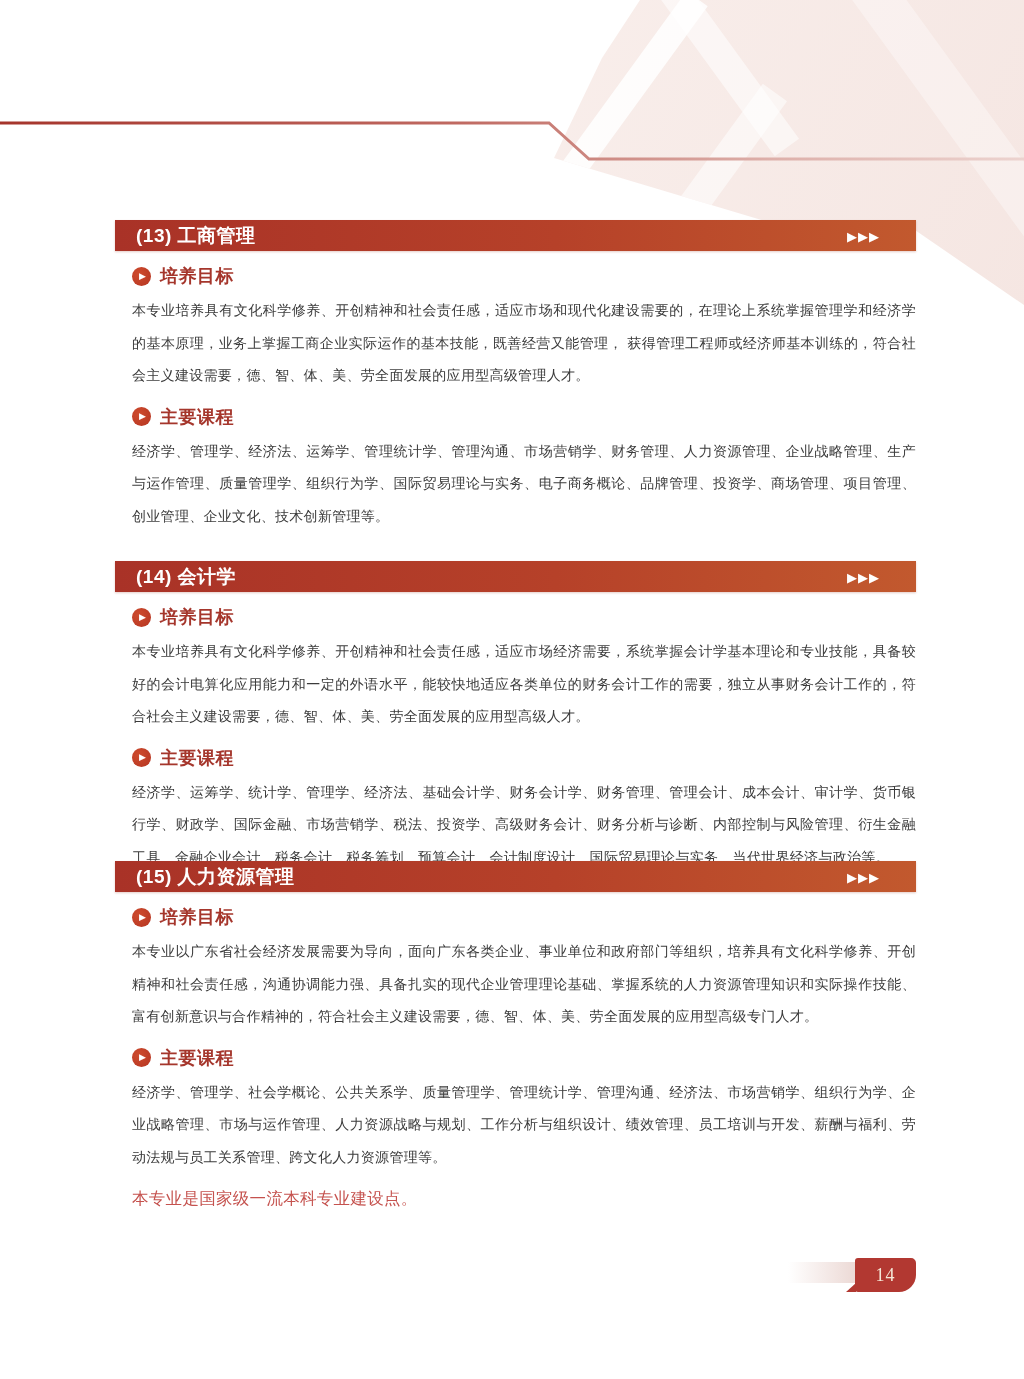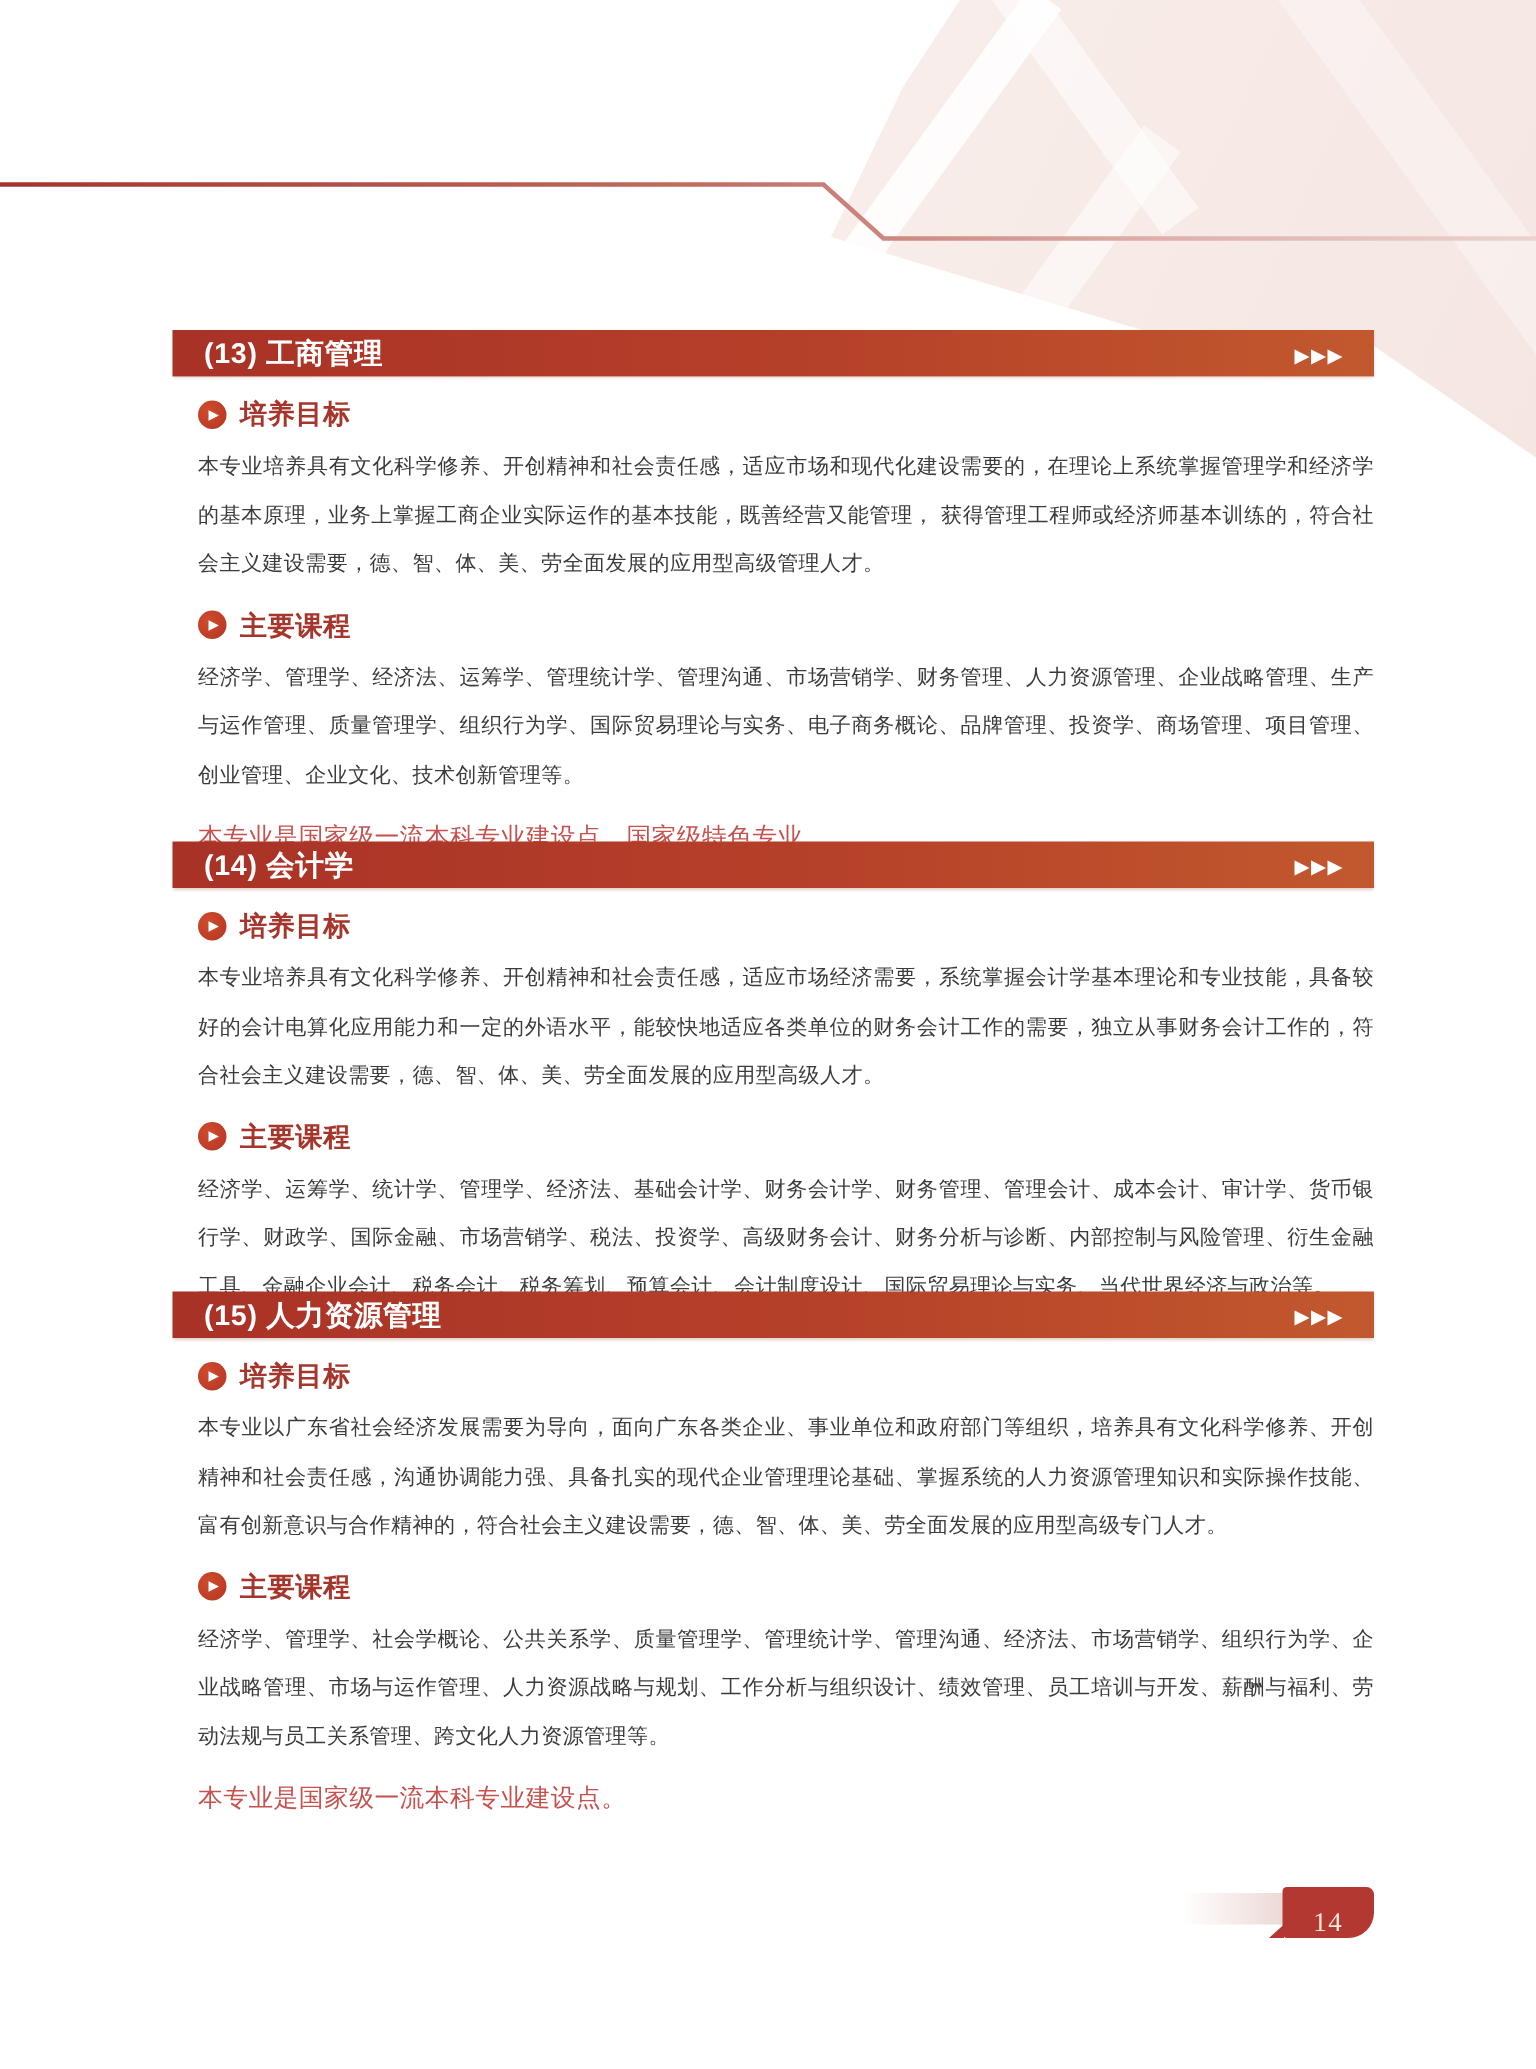--- a/index.html
+++ b/index.html
@@ -59,21 +59,21 @@
   .spec-2 { top: 561px; }
   .spec-3 { top: 861px; }
 
   .section-bar {
     height: 31px;
     border-radius: 0;
     background: linear-gradient(90deg, #a93227 0%, #b64129 55%, #c2592e 100%);
     display: flex;
     align-items: center;
     justify-content: space-between;
-    padding: 0 20px 0 21px;
+    padding: 0 36px 0 21px;
     box-shadow: 0 1px 2px rgba(150,50,30,.25);
   }
   .bar-title {
     color: #ffffff;
     font-size: 19px;
     font-weight: 700;
     letter-spacing: .5px;
   }
   .bar-arrows {
     color: #ffffff;
@@ -137,21 +137,21 @@
     width: 68px; height: 21px;
     background: linear-gradient(90deg, rgba(238,221,218,0) 0%, #ecd9d5 100%);
   }
   .page-badge {
     position: absolute;
     left: 855px; top: 1258px;
     width: 61px; height: 34px;
     background: #b23831;
     border-radius: 3px 5px 17px 3px;
     display: flex;
-    align-items: flex-end;
+    align-items: center;
     justify-content: center;
   }
   .page-badge .fold {
     position: absolute;
     left: -9px; bottom: 0;
     width: 0; height: 0;
     border-right: 10px solid #b23831;
     border-top: 9px solid transparent;
   }
   .page-badge span {
@@ -198,21 +198,20 @@
       <span class="subhead-label">培养目标</span>
     </div>
     <p class="body-text">本专业培养具有文化科学修养、开创精神和社会责任感，适应市场和现代化建设需要的，在理论上系统掌握管理学和经济学的基本原理，业务上掌握工商企业实际运作的基本技能，既善经营又能管理， 获得管理工程师或经济师基本训练的，符合社会主义建设需要，德、智、体、美、劳全面发展的应用型高级管理人才。</p>
     <div class="subhead">
       <span class="play-icon">
           <i>▶</i>
         </span>
       <span class="subhead-label">主要课程</span>
     </div>
     <p class="body-text">经济学、管理学、经济法、运筹学、管理统计学、管理沟通、市场营销学、财务管理、人力资源管理、企业战略管理、生产与运作管理、质量管理学、组织行为学、国际贸易理论与实务、电子商务概论、品牌管理、投资学、商场管理、项目管理、创业管理、企业文化、技术创新管理等。</p>
-    <p class="note">本专业是国家级一流本科专业建设点，国家级特色专业。</p>
   </section>
 
   <section class="spec spec-2">
     <div class="section-bar">
       <span class="bar-title">(14) 会计学</span>
       <span class="bar-arrows">▶▶▶</span>
     </div>
     <div class="subhead">
       <span class="play-icon">
           <i>▶</i>

